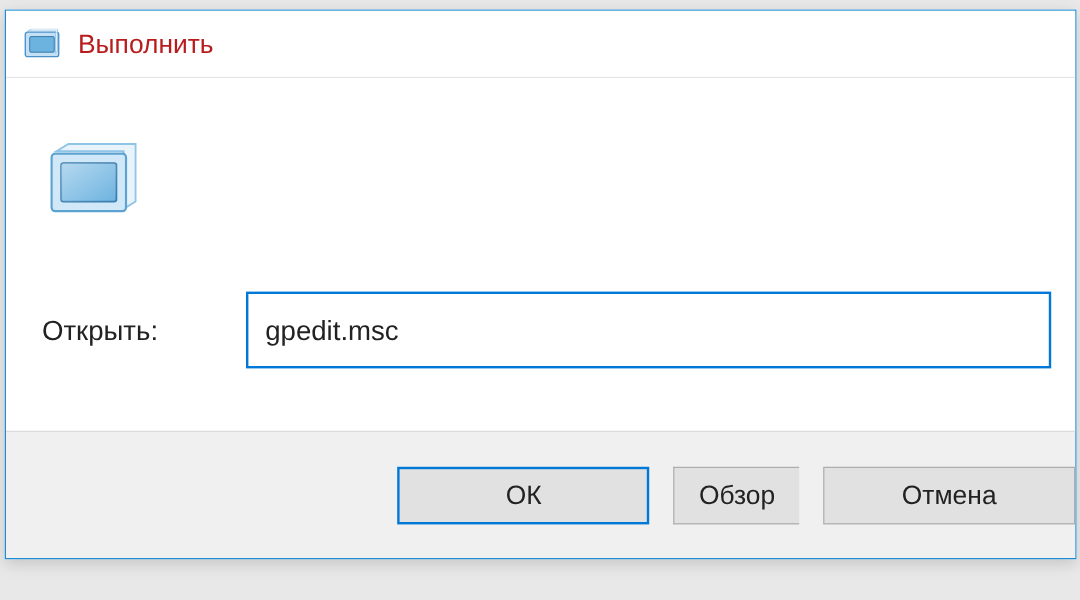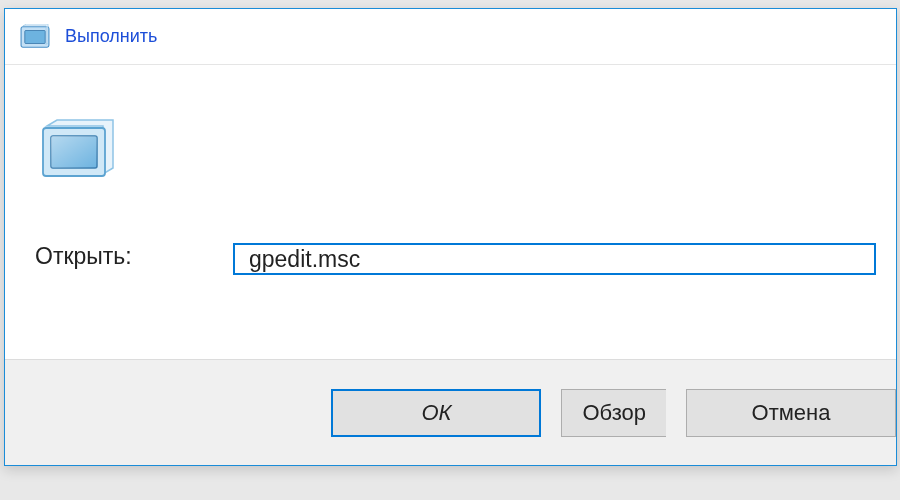--- a/index.html
+++ b/index.html
@@ -41,22 +41,22 @@
       margin-right: 14px;
       display: flex;
       align-items: center;
       justify-content: center;
     }
     .titlebar-icon svg {
       width: 30px;
       height: 26px;
     }
     .titlebar-text {
-      font-size: 18px;
-      color: #1d4ed8;
+      font-size: 22px;
+      color: #b91c1c;
       font-weight: 400;
     }
     .body-area {
       flex: 1;
       background: #ffffff;
       padding: 38px 20px 20px 30px;
     }
     .body-row {
       display: flex;
       align-items: flex-start;
@@ -76,32 +76,31 @@
     }
     .description {
       font-size: 23px;
       color: #222;
       line-height: 1.4;
       flex: 1;
       padding-top: 2px;
     }
     .input-row {
       display: flex;
-      align-items: flex-start;
+      align-items: center;
       margin-top: 48px;
-      gap: 28px;
     }
     .input-label {
       font-size: 23px;
       color: #222;
       width: 170px;
     }
     .text-input {
       flex: 1;
-      height: 32px;
+      height: 64px;
       border: 2px solid #0078d7;
       font-size: 23px;
       padding: 0 14px;
       color: #222;
       outline: none;
       background: #ffffff;
       font-family: inherit;
     }
     .button-area {
       height: 106px;
@@ -119,21 +118,20 @@
       color: #222;
       background: #e1e1e1;
       border: 1px solid #adadad;
       padding: 0 20px;
       min-width: 210px;
       font-family: inherit;
       cursor: pointer;
     }
     .btn.primary {
       border: 2px solid #0078d7;
-      font-style: italic;
     }
     .btn.browse {
       min-width: 90px;
       border-right: none;
     }
   </style>
 </head>
 <body>
 
 <div class="dialog">

